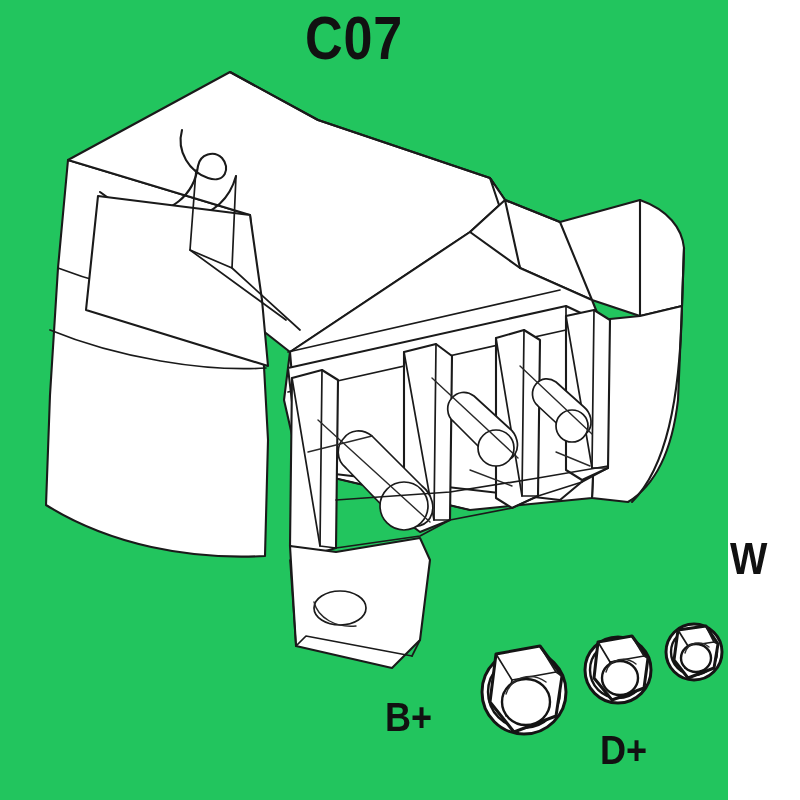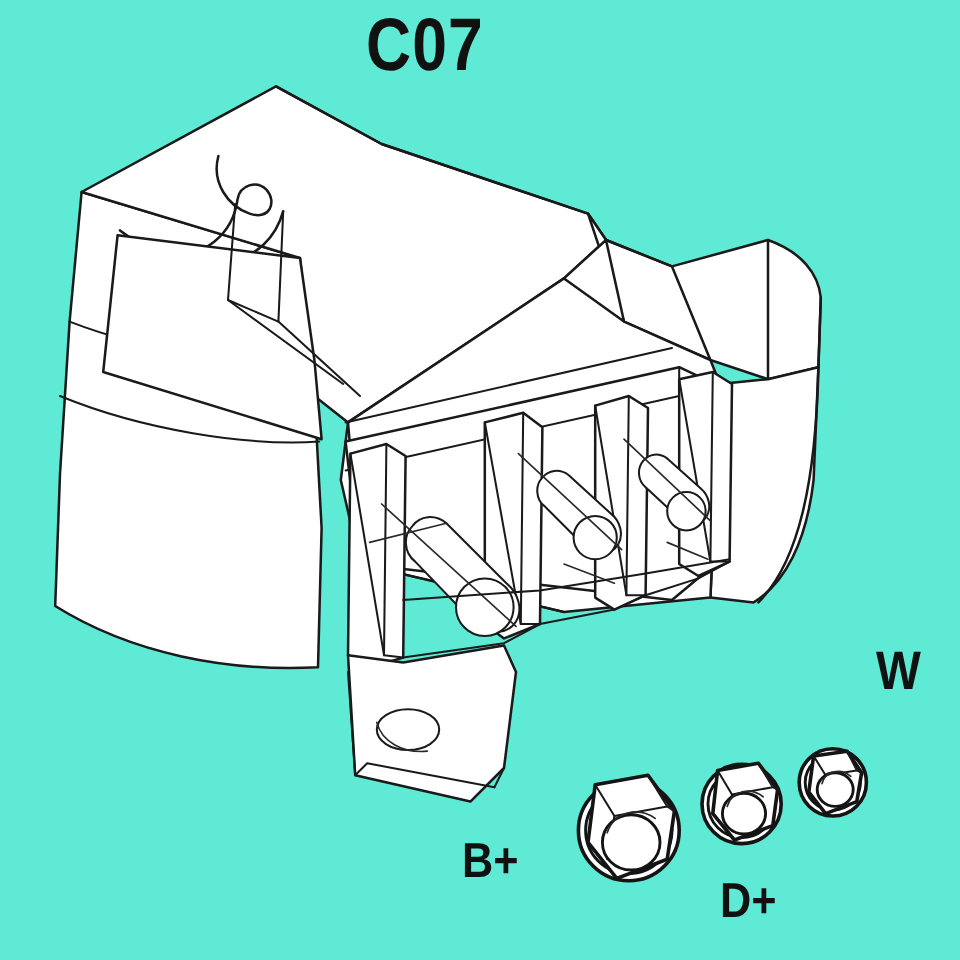--- a/index.html
+++ b/index.html
@@ -9,23 +9,23 @@
     background: #ffffff;
   }
   body {
     width: 800px;
     height: 800px;
     font-family: "Liberation Sans", sans-serif;
     overflow: hidden;
   }
   #page {
     position: relative;
-    width: 800px;
+    width: 728px;
     height: 800px;
-    background: #5eead4;
+    background: #22c55e;
   }
   #drawing {
     position: absolute;
     left: 0;
     top: 0;
     width: 800px;
     height: 800px;
     display: block;
   }
   

